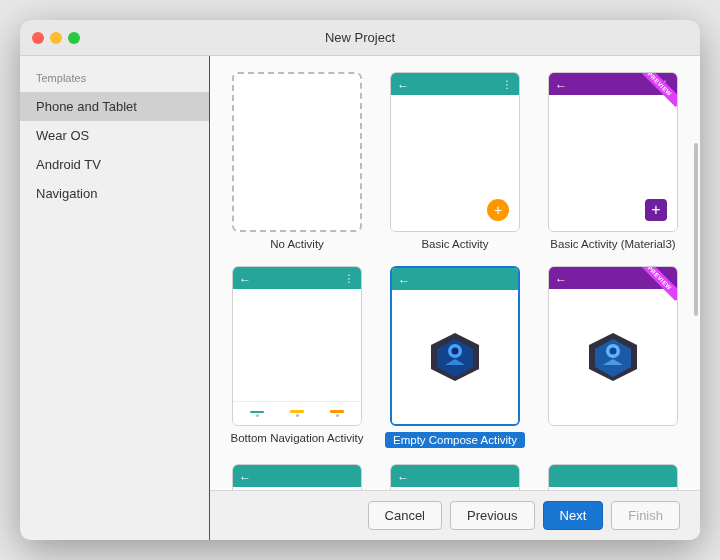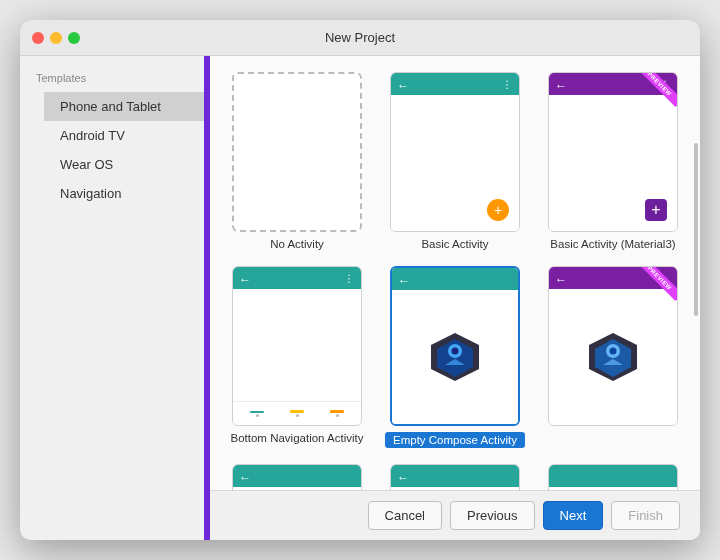--- a/index.html
+++ b/index.html
@@ -53,36 +53,35 @@
       color: #333;
     }
     .content {
       display: flex;
       flex: 1;
       overflow: hidden;
     }
     .sidebar {
       width: 190px;
       background: #f0f0f0;
-      border-right: 6px solid #6d28d9;
+      border-right: 1px solid #6d28d9;
       padding: 16px 0;
       flex-shrink: 0;
     }
     .sidebar-section-label {
       font-size: 11px;
       color: #888;
       padding: 0 16px 8px 16px;
       font-weight: 400;
     }
     .sidebar-item {
       padding: 7px 16px;
       font-size: 13px;
       color: #333;
       cursor: pointer;
-      margin-left: 24px;
     }
     .sidebar-item.active {
       background: #d0d0d0;
       font-weight: 500;
     }
     .main {
       flex: 1;
       display: flex;
       flex-direction: column;
       overflow: hidden;
@@ -263,22 +262,22 @@
       <div class="traffic-light tl-green"></div>
     </div>
     <span class="title-text">New Project</span>
   </div>
 
   <div class="content">
 
     <div class="sidebar">
       <div class="sidebar-section-label">Templates</div>
       <div class="sidebar-item active">Phone and Tablet</div>
+      <div class="sidebar-item">Wear OS</div>
       <div class="sidebar-item">Android TV</div>
-      <div class="sidebar-item">Wear OS</div>
       <div class="sidebar-item">Navigation</div>
     </div>
 
     <div class="main">
       <div class="templates-grid" style="position:relative;">
 
         <div class="template-item">
           <div class="template-preview no-activity-preview">
           </div>
           <span class="template-label">No Activity</span>

